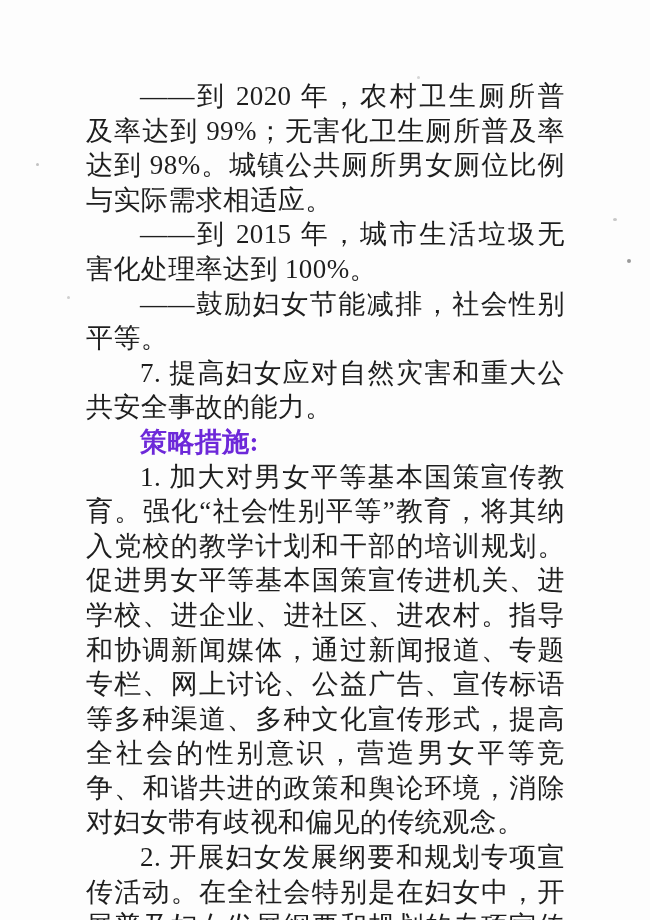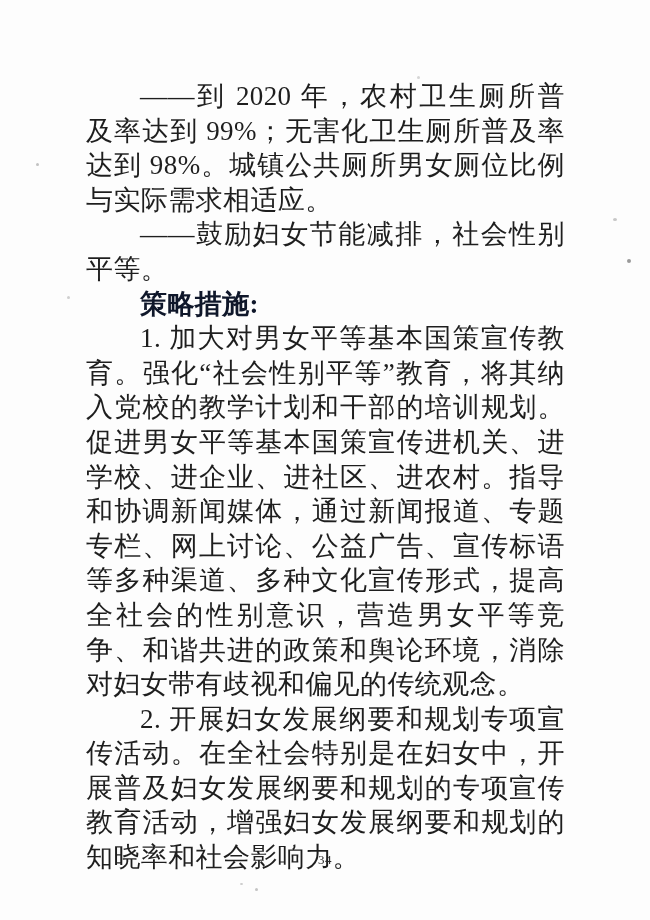--- a/index.html
+++ b/index.html
@@ -27,21 +27,21 @@
     color: #1e1e1e;
     text-align: justify;
   }
   .para {
     margin: 0;
     text-indent: 2em;
     word-break: break-all;
   }
   .para-bold {
     font-weight: 700;
-    color: #0f172a;
+    color: #6d28d9;
   }
   .page-number {
     position: absolute;
     top: 852px;
     left: 0;
     width: 650px;
     text-align: center;
     font-size: 13px;
     color: #2a2a2a;
     letter-spacing: 0.5px;
@@ -51,21 +51,23 @@
     border-radius: 50%;
   }
 </style>
 </head>
 <body>
 
 <div class="page">
 
   <div class="body-text">
     <p class="para">——到 2020 年，农村卫生厕所普及率达到 99%；无害化卫生厕所普及率达到 98%。城镇公共厕所男女厕位比例与实际需求相适应。</p>
+    <p class="para">——到 2015 年，城市生活垃圾无害化处理率达到 100%。</p>
     <p class="para">——鼓励妇女节能减排，社会性别平等。</p>
+    <p class="para">7. 提高妇女应对自然灾害和重大公共安全事故的能力。</p>
     <p class="para para-bold">策略措施:</p>
     <p class="para">1. 加大对男女平等基本国策宣传教育。强化“社会性别平等”教育，将其纳入党校的教学计划和干部的培训规划。促进男女平等基本国策宣传进机关、进学校、进企业、进社区、进农村。指导和协调新闻媒体，通过新闻报道、专题专栏、网上讨论、公益广告、宣传标语等多种渠道、多种文化宣传形式，提高全社会的性别意识，营造男女平等竞争、和谐共进的政策和舆论环境，消除对妇女带有歧视和偏见的传统观念。</p>
     <p class="para">2. 开展妇女发展纲要和规划专项宣传活动。在全社会特别是在妇女中，开展普及妇女发展纲要和规划的专项宣传教育活动，增强妇女发展纲要和规划的知晓率和社会影响力。</p>
   </div>
 
   <div class="page-number">34</div>
 
   <div class="speckle" style="left:613px;top:218px;width:4px;height:3px;background:#c7c7c7;"></div>
   <div class="speckle" style="left:627px;top:259px;width:4px;height:4px;background:#9a9a9a;"></div>
   <div class="speckle" style="left:36px;top:163px;width:3px;height:3px;background:#c2c2c2;"></div>

